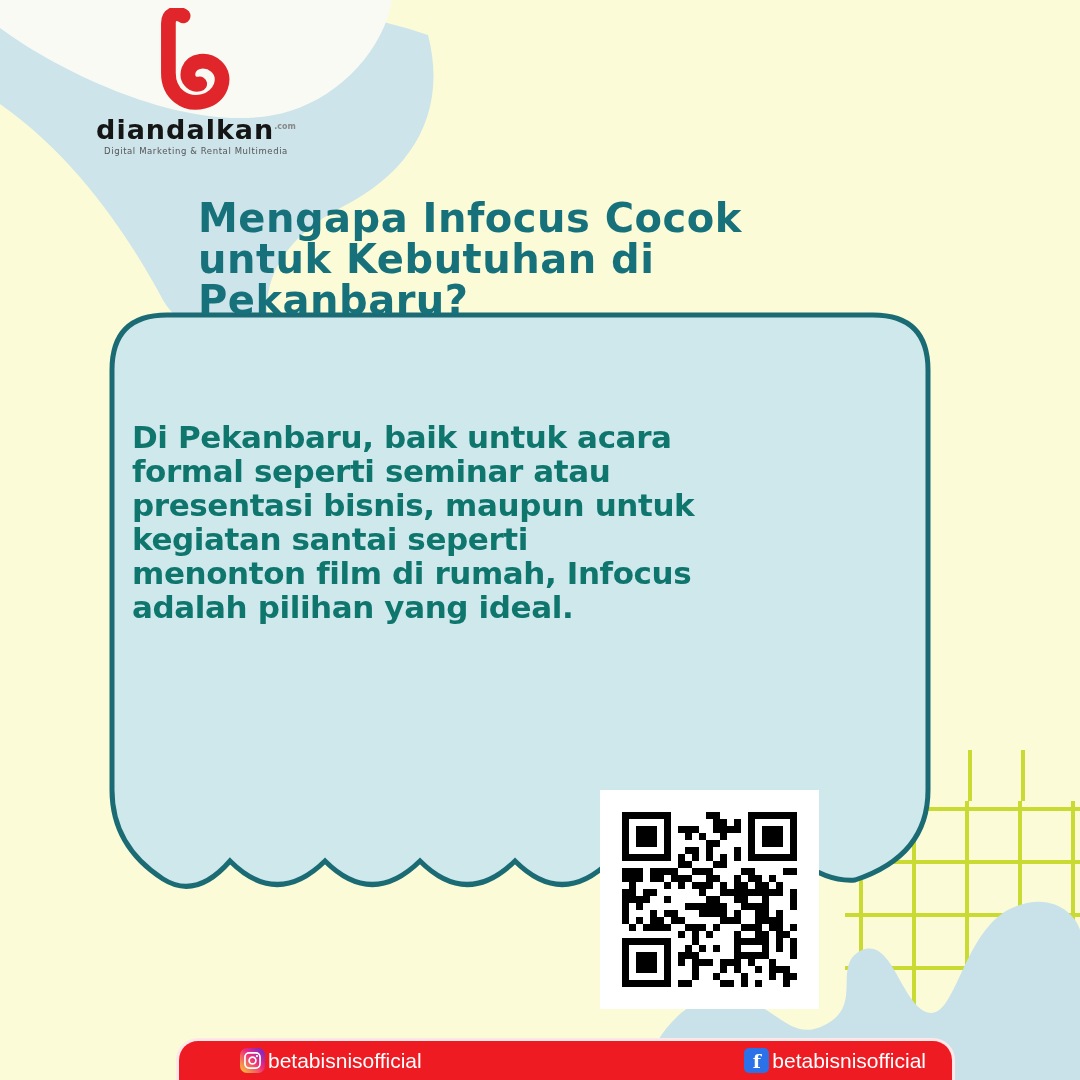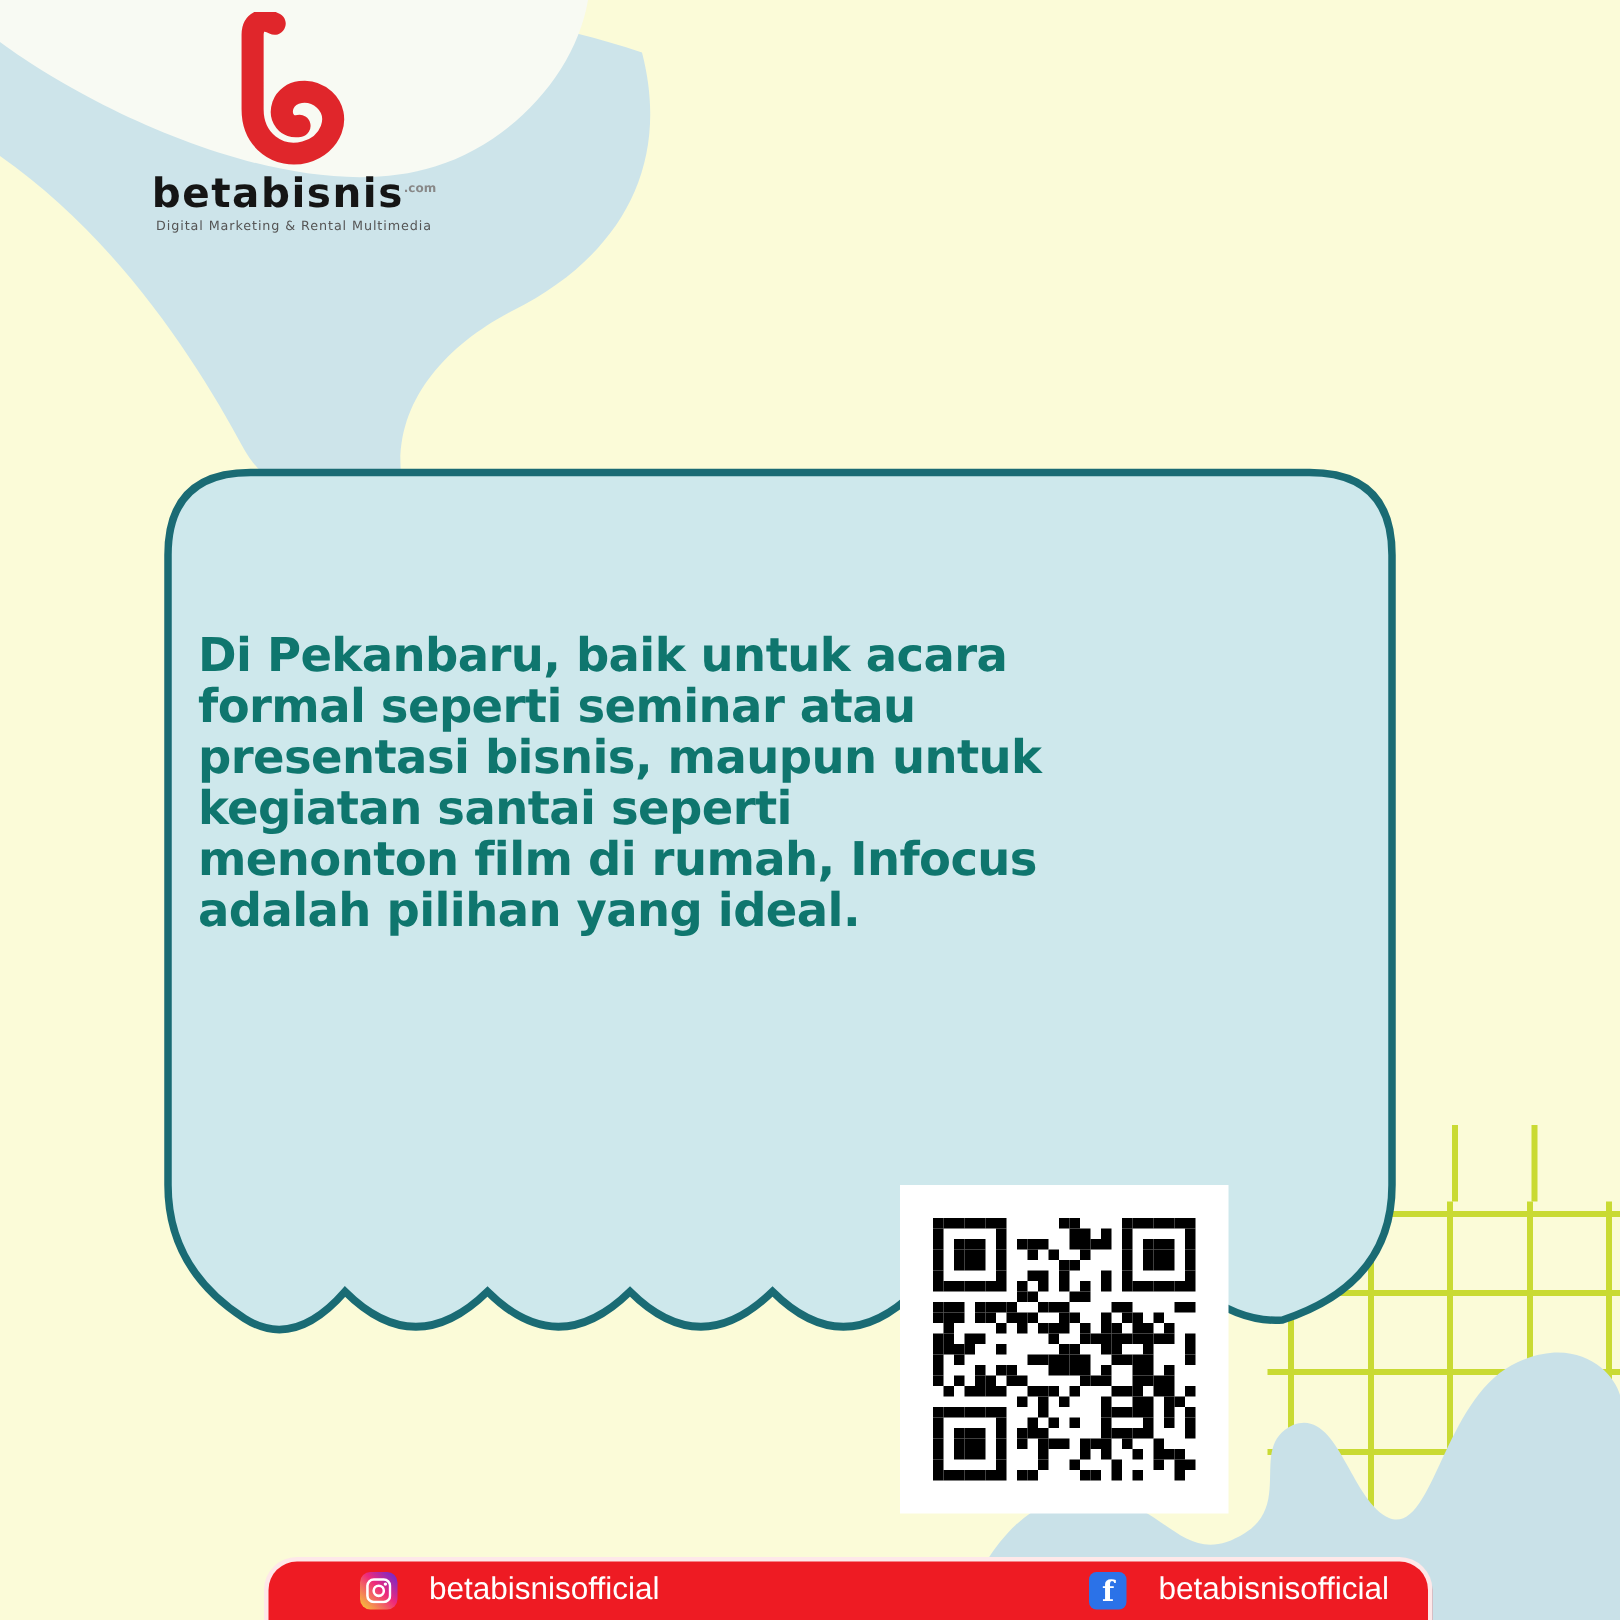--- a/index.html
+++ b/index.html
@@ -42,21 +42,21 @@
     background:#ffffff;z-index:5;display:flex;align-items:center;justify-content:center;}
   .qr-grid{display:grid;grid-template-columns:repeat(25,7px);grid-template-rows:repeat(25,7px);}
   .qr-grid i{display:block;width:7px;height:7px;}
   .qr-grid i.b{background:#000;}
 
   
   .footer-bar{position:absolute;left:176px;top:1038px;width:779px;height:42px;
     background:#ee1b23;border:3px solid rgba(255,255,255,.9);border-bottom:none;
     border-radius:22px 22px 0 0;z-index:7;box-sizing:border-box;
     display:flex;align-items:center;justify-content:space-between;padding:0 26px;}
-  .social{display:flex;align-items:flex-start;gap:21px;color:#ffffff;
+  .social{display:flex;align-items:center;gap:3px;color:#ffffff;
     font-family:"Liberation Sans", sans-serif;font-size:21px;white-space:nowrap;padding-left:35px;}
   .ig-icon{width:25px;height:25px;border-radius:7px;
     background:linear-gradient(45deg,#f9ce34,#ee2a7b 55%,#6228d7);
     display:flex;align-items:center;justify-content:center;}
   .fb-icon{width:25px;height:25px;border-radius:5px;background:#2b72e8;color:#fff;
     display:flex;align-items:center;justify-content:center;
     font-weight:bold;font-size:19px;font-family:"DejaVu Serif", serif;}
   .wa-icon{width:26px;height:26px;border-radius:50%;background:#2bd367;
     display:flex;align-items:center;justify-content:center;}
 </style>
@@ -89,24 +89,27 @@
              Q752,908 705,861 Q657,908 610,861 Q562,908 515,861
              Q467,908 420,861 Q372,908 325,861 Q277,908 230,861
              Q196,900 163,879 Q112,846 112,790 V370 Q112,315 167,315 Z" fill="#cee8ec" stroke="#1a6b74" stroke-width="5"></path>
   </svg>
 
   <div class="logo">
     <svg width="92" height="104" viewBox="0 0 100 112">
       <path d="M36,8 C27,3 20,7 20,16 L20,70 C20,93 39,106 58,101
                C77,96 85,75 72,63 C62,54 46,56 42,67 C39,76 45,84 54,82" fill="none" stroke="#e0262b" stroke-width="16" stroke-linecap="round"></path>
     </svg>
-    <div class="logo-name"><span>betabisnis</span><span class="logo-suffix">.com</span></div>
+    <div class="logo-name"><span>diandalkan</span><span class="logo-suffix">.com</span></div>
     <div class="logo-tagline">Digital Marketing &amp; Rental Multimedia</div>
   </div>
 
+  <div class="heading">Mengapa Infocus Cocok
+untuk Kebutuhan di
+Pekanbaru?</div>
 
   <div class="card-par par1">Di Pekanbaru, baik untuk acara
 formal seperti seminar atau
 presentasi bisnis, maupun untuk
 kegiatan santai seperti
 menonton film di rumah, Infocus
 adalah pilihan yang ideal.</div>
 
   <div class="qr-box">
     <div class="qr-grid" id="qr-grid">

